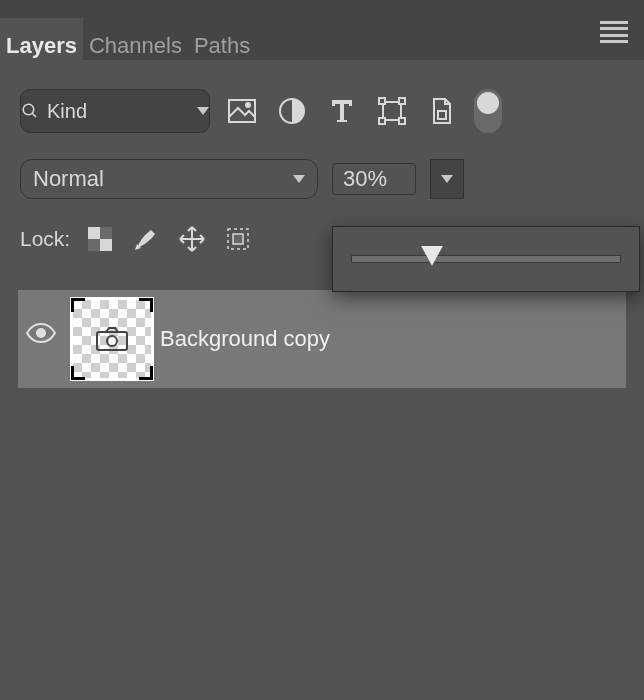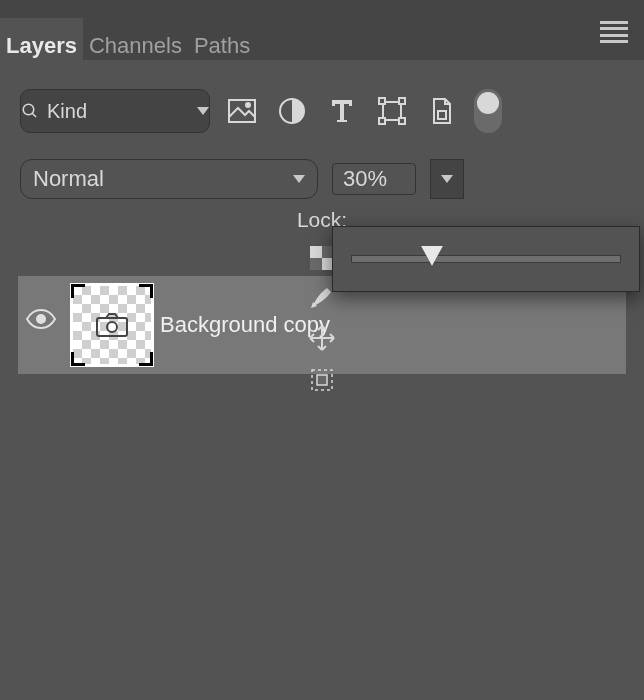--- a/index.html
+++ b/index.html
@@ -123,21 +123,21 @@
     width: 84px;
   }
   .opacity-caret {
     width: 34px; height: 40px;
     background: #444;
     border: 1px solid #333;
     display: flex; align-items: center; justify-content: center;
     cursor: pointer;
   }
 
-  .lock-row { height: 62px; position: relative; flex-direction: column; }
+  .lock-row { height: 62px; position: relative; }
   .lock-label { font-size: 21px; }
   .lock-icon { width: 32px; height: 32px; display:flex; align-items:center; justify-content:center; cursor:pointer; }
 
   .slider-pop {
     position: absolute;
     right: 4px;
     top: 226px;
     width: 308px;
     height: 66px;
     background: #535353;
@@ -172,21 +172,21 @@
     border-left:11px solid transparent;
     border-right:11px solid transparent;
     border-top:0;
   }
 
   .layer-item {
     display: flex;
     align-items: center;
     background: #787878;
     height: 98px;
-    margin: 6px 18px;
+    margin: 20px 18px;
     padding: 0 12px;
     gap: 6px;
     cursor: pointer;
   }
   .eye {
     width: 32px; height: 32px;
     margin-left: -4px;
     margin-right: 6px;
     color: #e0e0e0;
     cursor: pointer;

